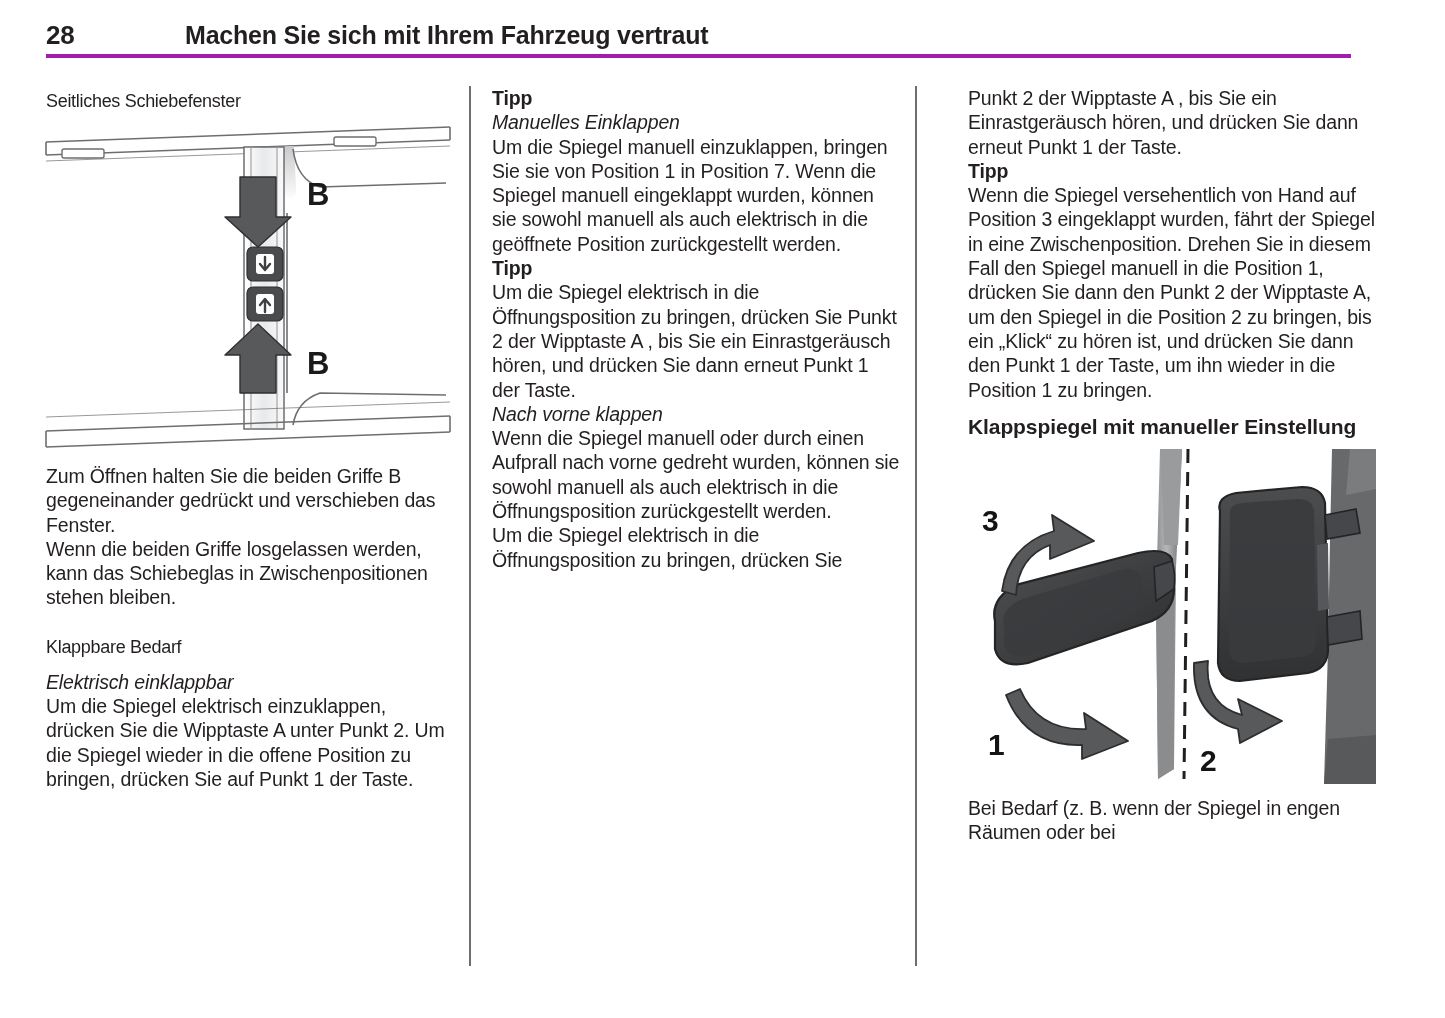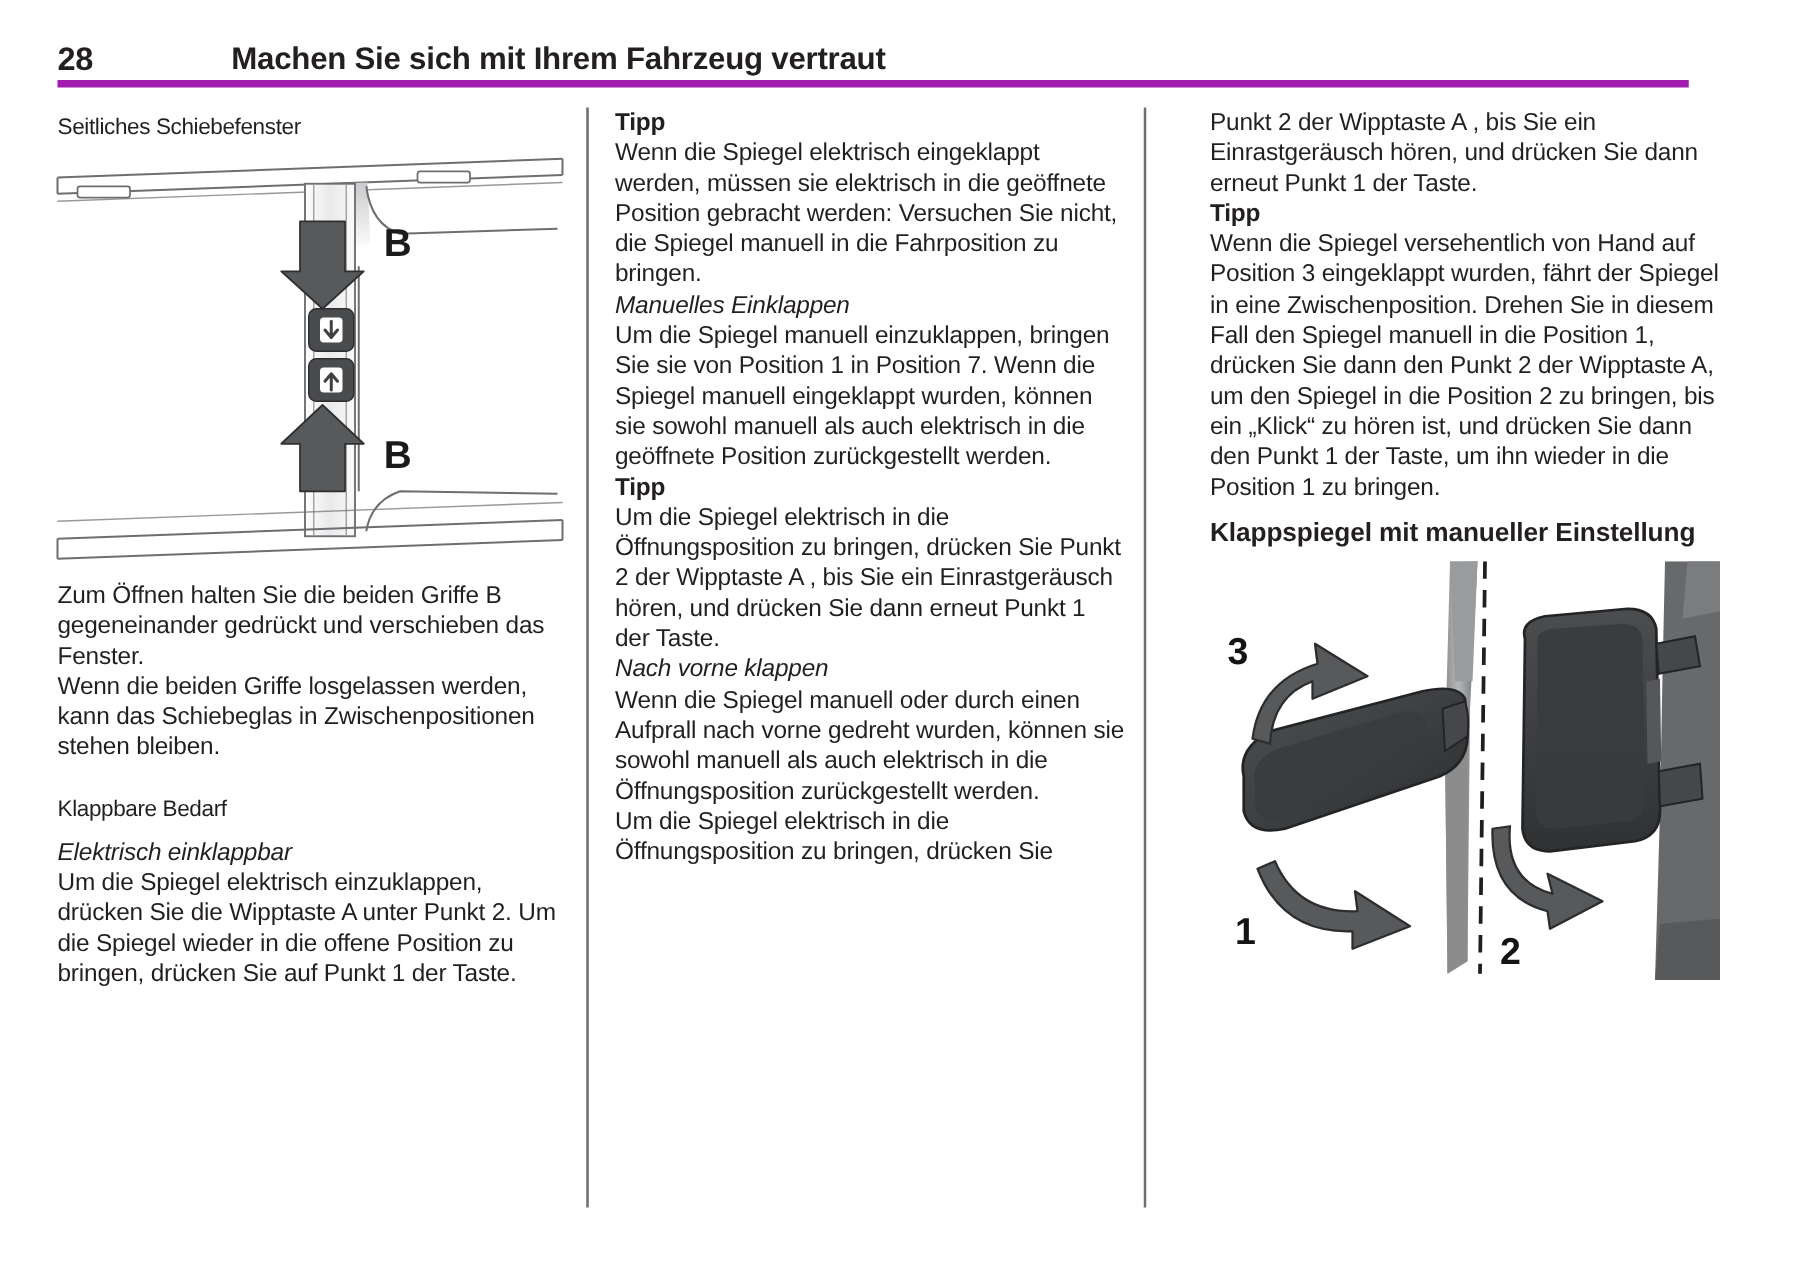--- a/index.html
+++ b/index.html
@@ -22,24 +22,24 @@
     left: 0; top: 0;
     width: 1445px;
     height: 1018px;
     background: #fff;
   }
 
   
   .page-header {
     position: absolute;
     left: 46px;
-    top: 32px;
+    top: 20px;
     width: 1305px;
     height: 38px;
-    border-bottom: 6px solid #a21caf;
+    border-bottom: 4px solid #a21caf;
     box-sizing: border-box;
   }
   .page-number {
     position: absolute;
     left: 0;
     top: 0;
     font-size: 26px;
     font-weight: bold;
     letter-spacing: -0.2px;
     line-height: 30px;
@@ -225,21 +225,20 @@
 
     <h1 class="sec-title">Klappbare Bedarf</h1>
     <p class="body lead-italic">Elektrisch einklappbar</p>
     <p class="body">Um die Spiegel elektrisch einzuklappen, drücken Sie die Wipptaste A unter Punkt 2. Um die Spiegel wieder in die offene Position zu bringen, drücken Sie auf Punkt 1 der Taste.</p>
 
   </div>
 
   <div class="col col2">
 
     <p class="body lead-bold">Tipp</p>
-    <p class="body">Wenn die Spiegel elektrisch eingeklappt werden, müssen sie elektrisch in die geöffnete Position gebracht werden: Versuchen Sie nicht, die Spiegel manuell in die Fahrposition zu bringen.</p>
 
     <p class="body lead-italic">Manuelles Einklappen</p>
     <p class="body">Um die Spiegel manuell einzuklappen, bringen Sie sie von Position 1 in Position 7. Wenn die Spiegel manuell eingeklappt wurden, können sie sowohl manuell als auch elektrisch in die geöffnete Position zurückgestellt werden.</p>
 
     <p class="body lead-bold">Tipp</p>
     <p class="body">Um die Spiegel elektrisch in die Öffnungsposition zu bringen, drücken Sie Punkt 2 der Wipptaste A , bis Sie ein Einrastgeräusch hören, und drücken Sie dann erneut Punkt 1 der Taste.</p>
 
     <p class="body lead-italic">Nach vorne klappen</p>
     <p class="body">Wenn die Spiegel manuell oder durch einen Aufprall nach vorne gedreht wurden, können sie sowohl manuell als auch elektrisch in die Öffnungsposition zurückgestellt werden.</p>
     <p class="body">Um die Spiegel elektrisch in die Öffnungsposition zu bringen, drücken Sie</p>
@@ -323,16 +322,17 @@
           <path d="M240 212 Q236 256 274 266 L270 250 L314 272 L272 294 L270 280
                    Q224 268 226 214 Z" fill="#58595b" stroke="#2c2d2f" stroke-width="1.8" stroke-linejoin="round"></path>
         </g>
 
         <text x="14" y="82" font-family="Liberation Sans, sans-serif" font-size="30" font-weight="bold" fill="#141414">3</text>
         <text x="20" y="306" font-family="Liberation Sans, sans-serif" font-size="30" font-weight="bold" fill="#141414">1</text>
         <text x="232" y="322" font-family="Liberation Sans, sans-serif" font-size="30" font-weight="bold" fill="#141414">2</text>
       </svg>
     </div>
 
+    <p class="body">Bei Bedarf (z. B. wenn der Spiegel in engen Räumen oder bei</p>
 
   </div>
 
 </div>
 
 </body></html>

